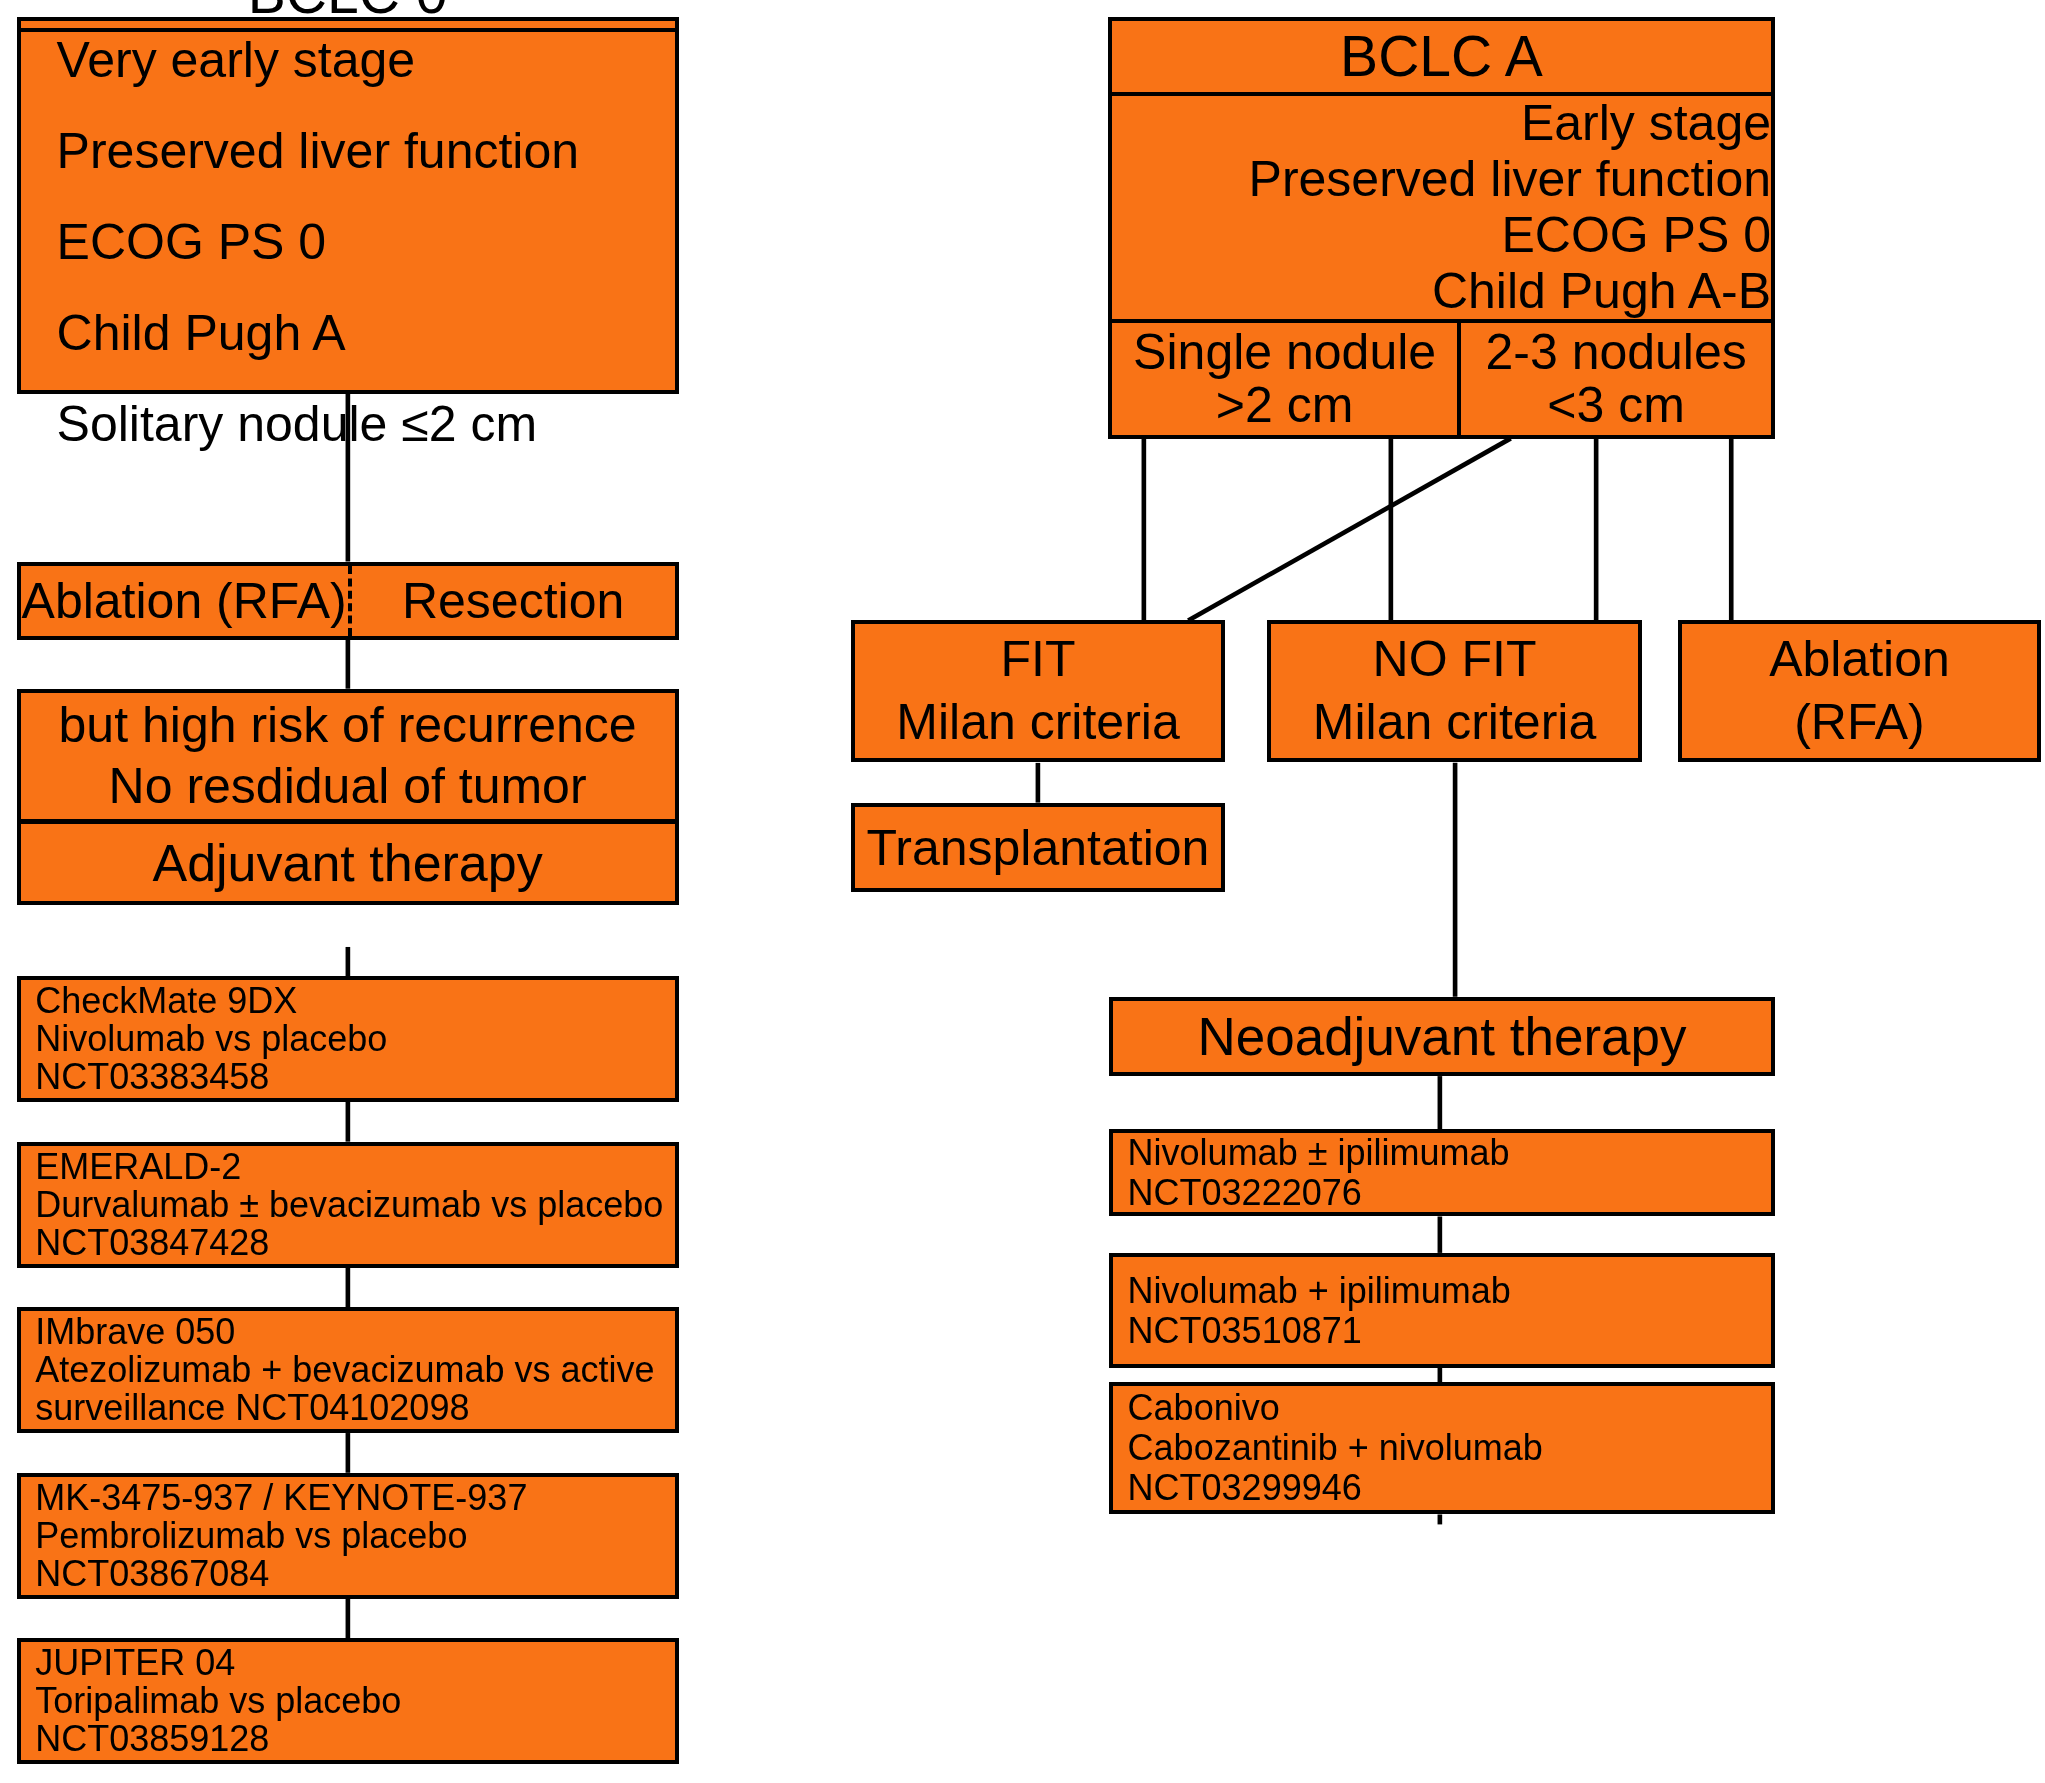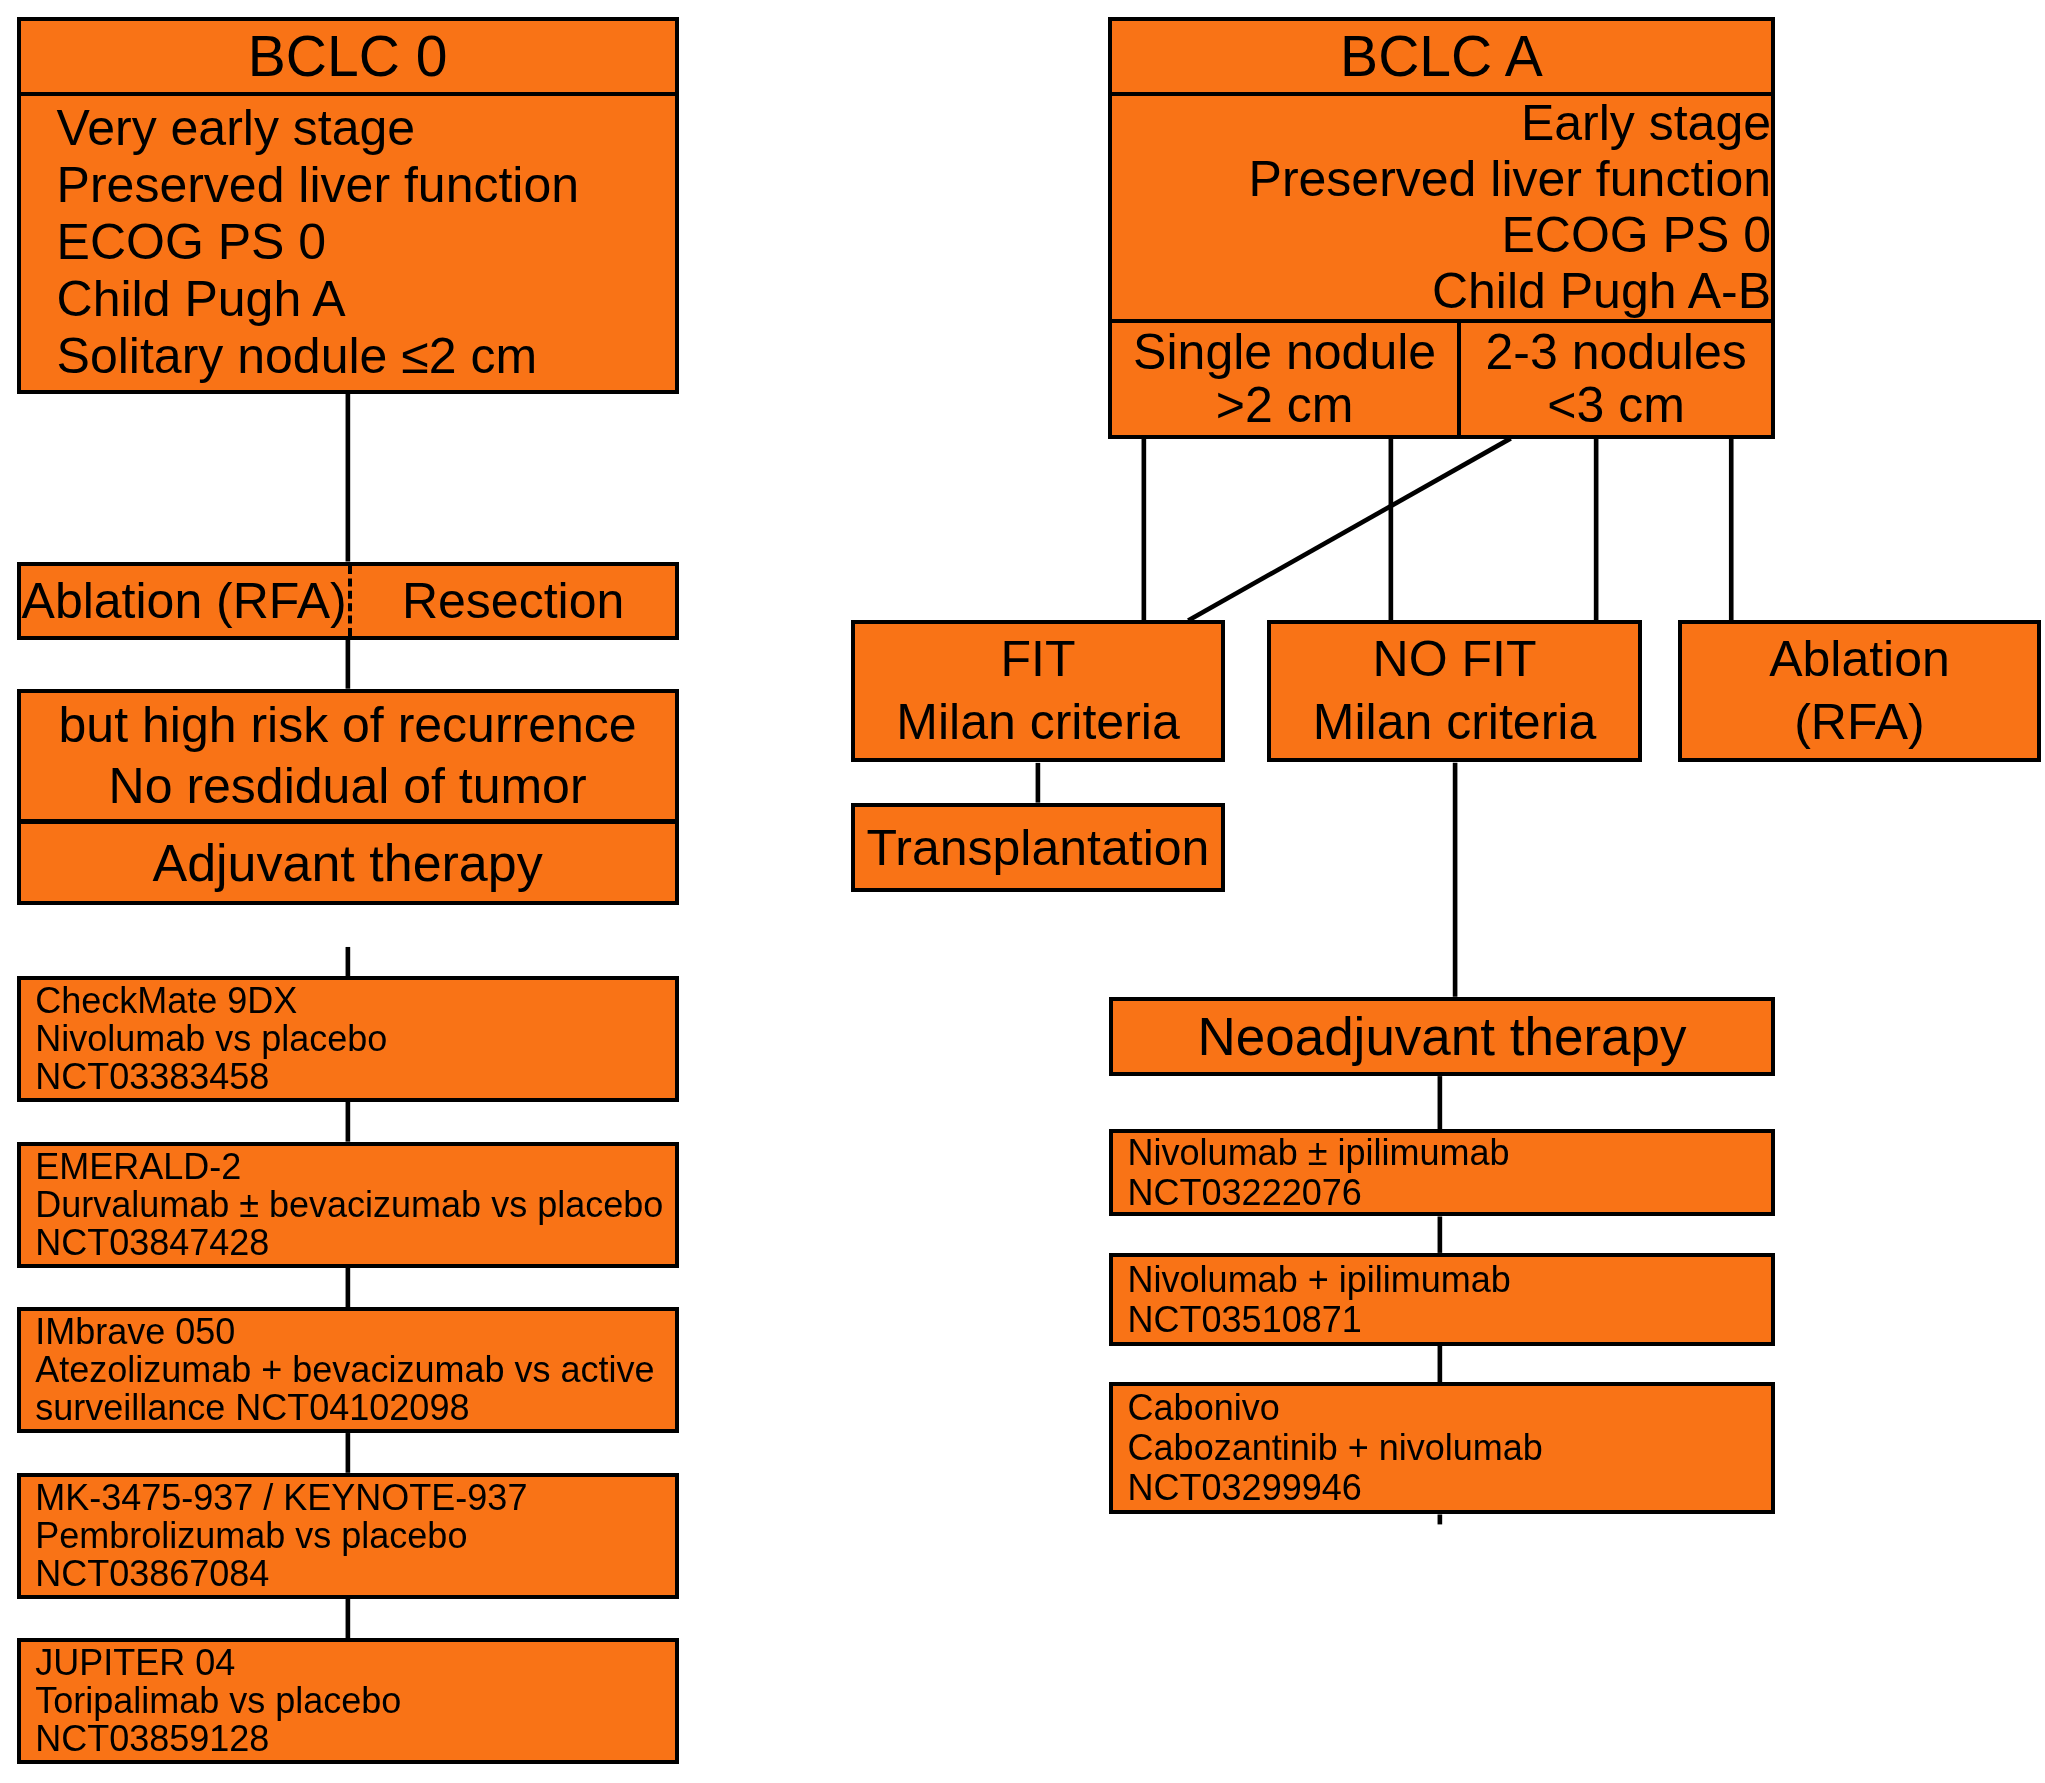--- a/index.html
+++ b/index.html
@@ -126,21 +126,21 @@
     <line x1="1567" y1="1152" x2="1567" y2="1212"></line>
     <line x1="2197" y1="1152" x2="2197" y2="1505"></line>
     <line x1="2174" y1="1625" x2="2174" y2="1705"></line>
     <line x1="2174" y1="1837" x2="2174" y2="1892"></line>
     <line x1="2174" y1="2032" x2="2174" y2="2087"></line>
     <line x1="2174" y1="2287" x2="2174" y2="2302"></line>
   </svg>
 
   <div class="box" style="left:16.6px; top:16.6px; width:662px; height:377px;">
     <div class="hdr">BCLC 0</div>
-    <div class="crit" style="flex:1;">
+    <div class="crit" style="flex:1;gap:34px;">
       <div class="ln">Very early stage</div>
       <div class="ln">Preserved liver function</div>
       <div class="ln">ECOG PS 0</div>
       <div class="ln">Child Pugh A</div>
       <div class="ln">Solitary nodule ≤2 cm</div>
     </div>
   </div>
 
   <div class="box split" style="left:16.6px; top:562px; width:662px; height:78px;">
     <div class="split-half">Ablation (RFA)</div>
@@ -227,21 +227,21 @@
 
   <div class="box centered neo" style="left:1109px; top:997px; width:666px; height:79px;">
     <div class="ln">Neoadjuvant therapy</div>
   </div>
 
   <div class="box trial trial-r" style="left:1109px; top:1129px; width:666px; height:87px;">
     <div class="ln">Nivolumab ± ipilimumab</div>
     <div class="ln">NCT03222076</div>
   </div>
 
-  <div class="box trial trial-r" style="left:1109px; top:1253px; width:666px; height:93px;">
+  <div class="box trial trial-r" style="left:1109px; top:1253px; width:666px; height:115px;">
     <div class="ln">Nivolumab + ipilimumab</div>
     <div class="ln">NCT03510871</div>
   </div>
 
   <div class="box trial trial-r" style="left:1109px; top:1382px; width:666px; height:132px;">
     <div class="ln">Cabonivo</div>
     <div class="ln">Cabozantinib + nivolumab</div>
     <div class="ln">NCT03299946</div>
   </div>
 

